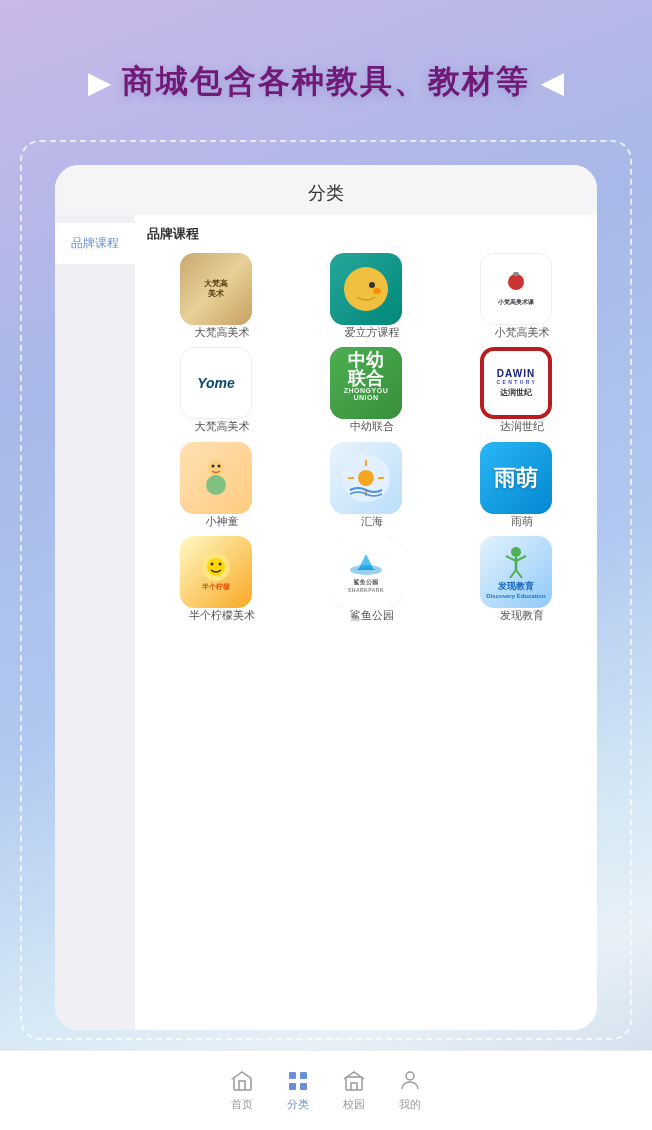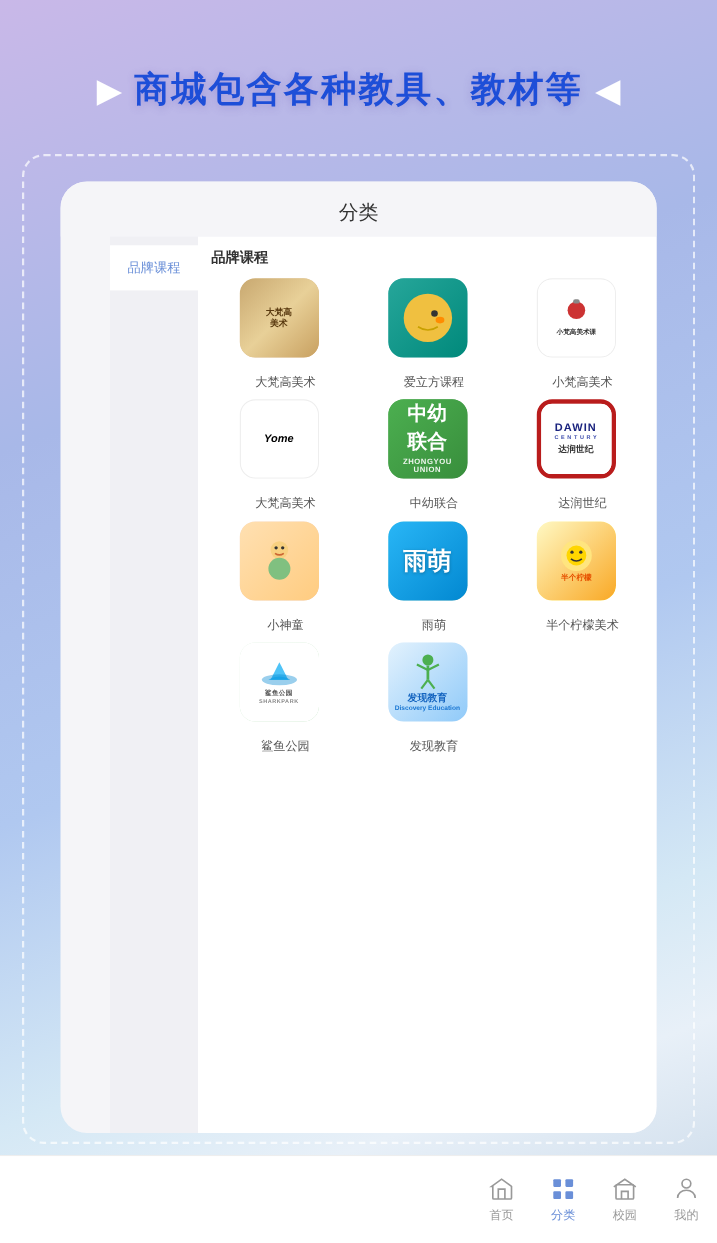--- a/index.html
+++ b/index.html
@@ -35,21 +35,21 @@
       font-size: 28px;
       font-weight: bold;
     }
     .header-banner .arrow-right {
       color: white;
       font-size: 28px;
       font-weight: bold;
     }
 
     .header-title {
-      color: #1d4ed8;
+      color: #701a75;
       font-size: 32px;
       font-weight: bold;
       text-shadow: 0 2px 8px rgba(100,80,180,0.3);
       letter-spacing: 2px;
     }
 
     
     .dashed-border {
       position: absolute;
       top: 140px;
@@ -82,21 +82,20 @@
       font-weight: 500;
       color: #333;
       padding: 16px 0 10px;
       background: #f5f5f8;
     }
 
     .card-body {
       display: flex;
       flex: 1;
       overflow: hidden;
-      padding-left: 45px;
     }
 
     
     .sidebar {
       width: 80px;
       background: #f0f0f4;
       display: flex;
       flex-direction: column;
       padding-top: 8px;
     }
@@ -136,21 +135,21 @@
     .brand-grid {
       display: grid;
       grid-template-columns: repeat(3, 1fr);
       gap: 8px 4px;
     }
 
     .brand-item {
       display: flex;
       flex-direction: column;
       align-items: center;
-      gap: 16px;
+      gap: 0;
       cursor: pointer;
     }
 
     .brand-logo {
       width: 72px;
       height: 72px;
       border-radius: 14px;
       overflow: hidden;
       display: flex;
       align-items: center;
@@ -217,21 +216,21 @@
     
     .bottom-nav {
       position: absolute;
       bottom: 0;
       left: 0; right: 0;
       height: 80px;
       background: white;
       border-top: 1px solid #eee;
       display: flex;
       align-items: center;
-      justify-content: flex-end;
+      justify-content: center;
       z-index: 10;
     }
 
     .nav-item {
       display: flex;
       flex-direction: column;
       align-items: center;
       gap: 4px;
       cursor: pointer;
       padding: 8px 16px;
@@ -273,33 +272,33 @@
       width: 100%;
       height: 100%;
       display: flex;
       flex-direction: column;
       align-items: center;
       justify-content: center;
       background: white;
     }
 
     .youmei-text {
-      color: #000000;
-      font-size: 10px;
+      color: #0c4a6e;
+      font-size: 14px;
       font-style: italic;
       font-weight: 600;
     }
 
     .zhongyou-content {
       width: 100%;
       height: 100%;
       display: flex;
       flex-direction: column;
       align-items: center;
-      justify-content: space-between;
+      justify-content: flex-start;
       background: linear-gradient(135deg, #4CAF50, #388E3C);
       border-radius: 14px;
       padding: 4px;
     }
     .zhongyou-big {
       font-size: 18px;
       color: white;
       font-weight: 900;
       line-height: 1;
     }
@@ -521,20 +520,39 @@
                 <ellipse cx="25" cy="32" rx="10" ry="10" fill="#80c080"></ellipse>
                 <circle cx="22" cy="13" r="1.5" fill="#333"></circle>
                 <circle cx="28" cy="13" r="1.5" fill="#333"></circle>
                 <path d="M21 18 Q25 21 29 18" stroke="#cc6633" stroke-width="1.5" fill="none"></path>
               </svg>
             </div>
           </div>
           <span class="brand-name">小神童</span>
         </div>
 
+        <div class="brand-item">
+          <div class="brand-logo logo-huihai">
+            <div class="huihai-content">
+              <svg width="52" height="52" viewBox="0 0 52 52">
+                <circle cx="26" cy="26" r="24" fill="#e3f0ff"></circle>
+
+                <circle cx="26" cy="26" r="8" fill="#f5a623"></circle>
+                <line x1="26" y1="8" x2="26" y2="14" stroke="#f5a623" stroke-width="2"></line>
+                <line x1="26" y1="38" x2="26" y2="44" stroke="#f5a623" stroke-width="2"></line>
+                <line x1="8" y1="26" x2="14" y2="26" stroke="#f5a623" stroke-width="2"></line>
+                <line x1="38" y1="26" x2="44" y2="26" stroke="#f5a623" stroke-width="2"></line>
+
+                <path d="M10 38 Q18 34 26 38 Q34 42 42 38" stroke="#4a90d9" stroke-width="2" fill="none"></path>
+                <path d="M10 42 Q18 38 26 42 Q34 46 42 42" stroke="#4a90d9" stroke-width="1.5" fill="none"></path>
+              </svg>
+            </div>
+          </div>
+          <span class="brand-name">汇海</span>
+        </div>
 
         <div class="brand-item">
           <div class="brand-logo logo-yumeng">
             <div class="yumeng-content">
               <div style="text-align:center;">
                 <div class="yumeng-text">雨萌</div>
               </div>
             </div>
           </div>
           <span class="brand-name">雨萌</span>

